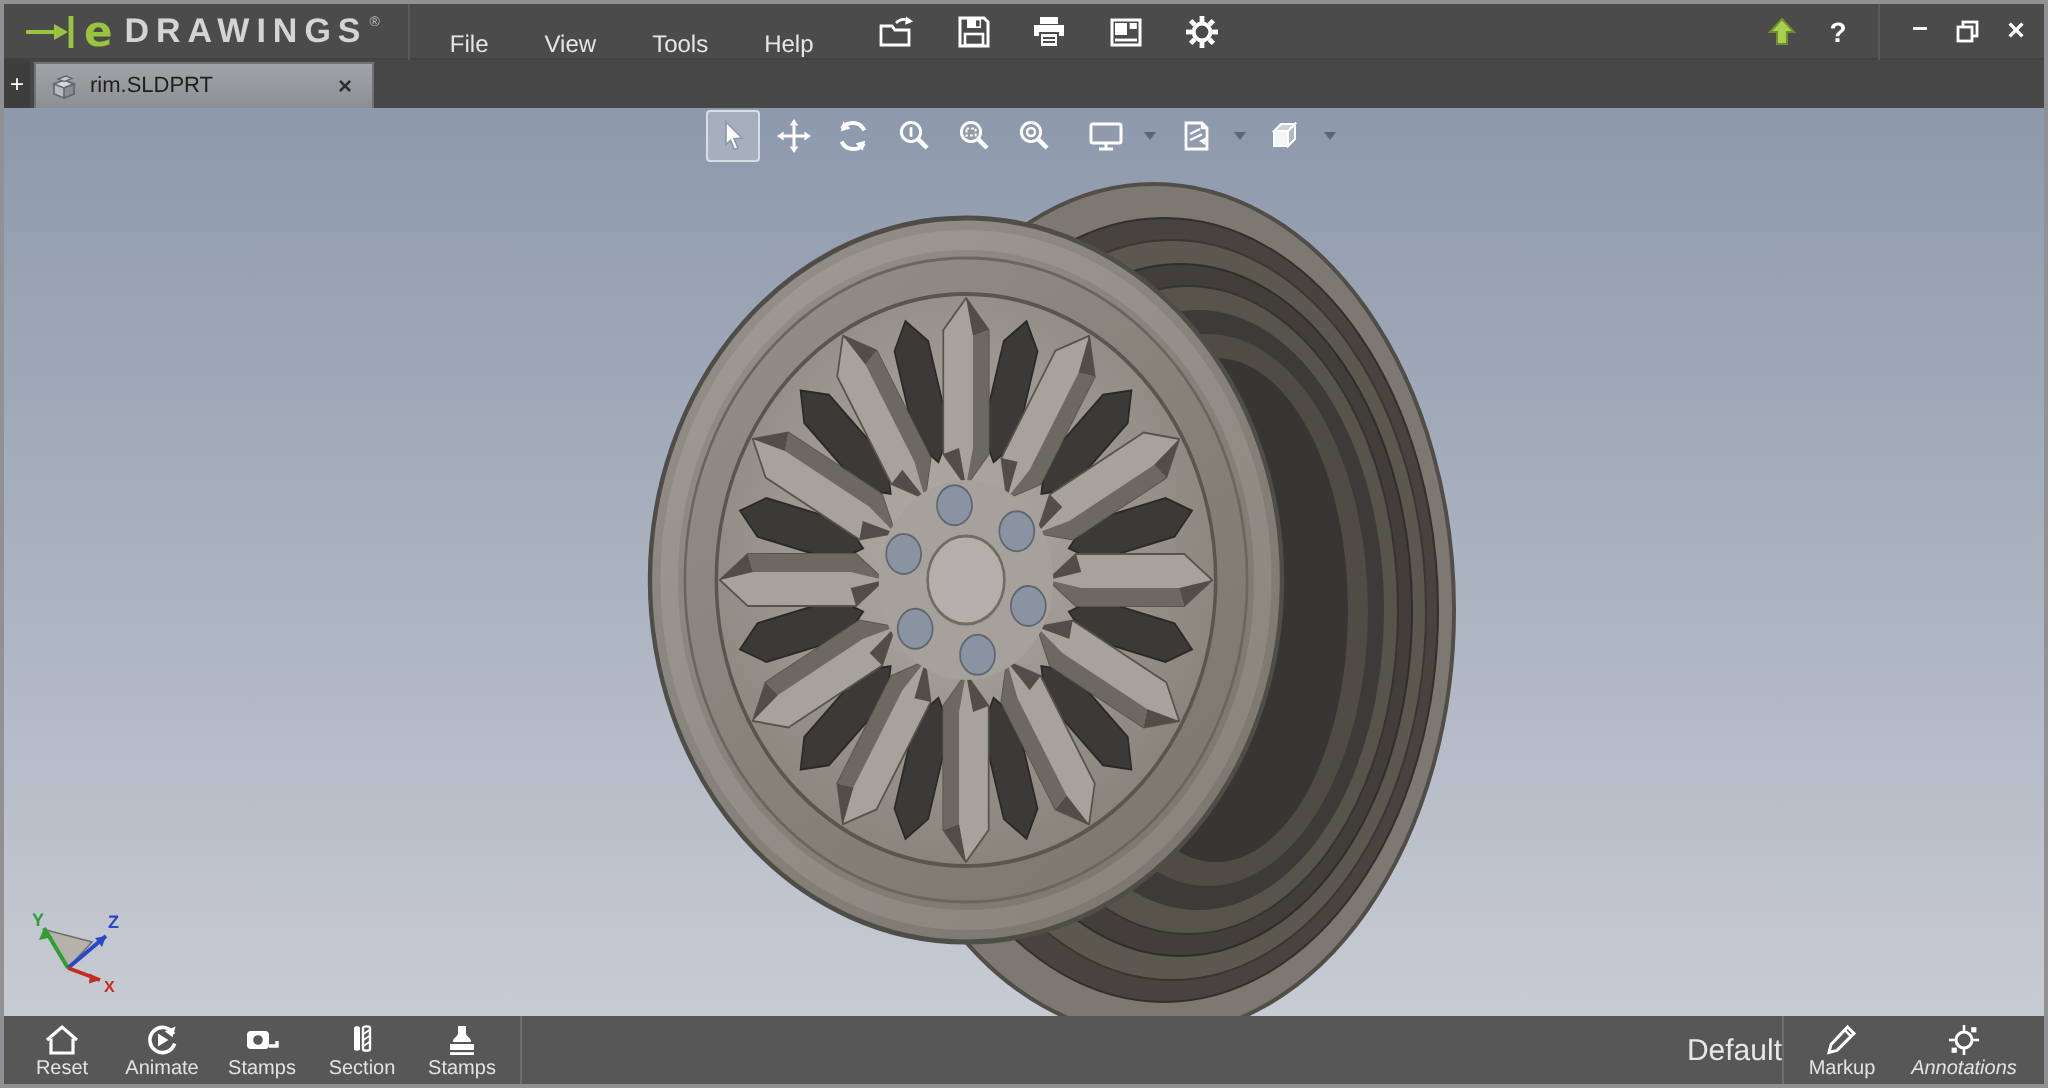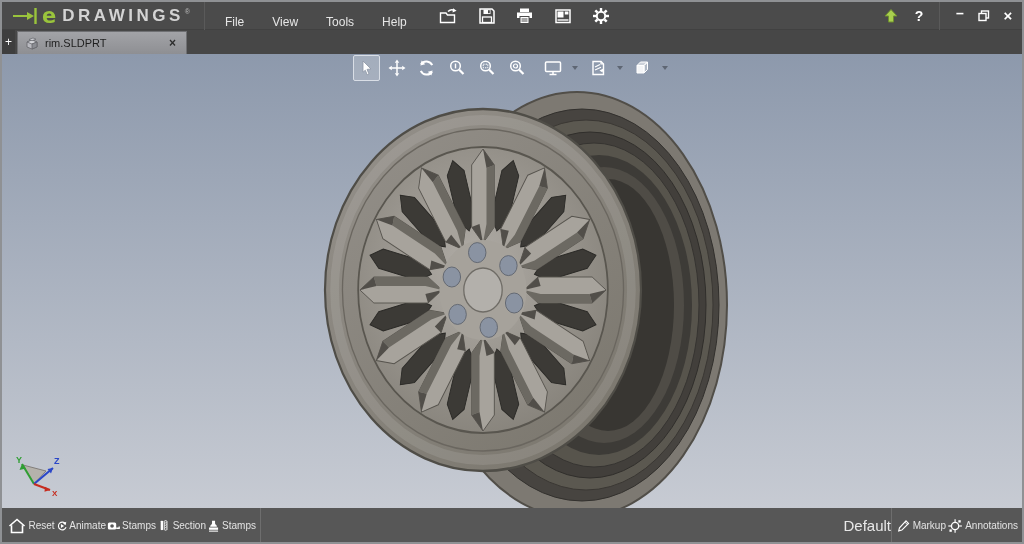--- a/index.html
+++ b/index.html
@@ -72,24 +72,24 @@
   .vt-gap { width:3px; }
 
   .triad { position:absolute; left:12px; bottom:12px; }
 
   
   .bottombar {
     flex:0 0 34px; height:34px; background:#575757;
     display:flex; align-items:stretch; color:#e3e3e3;
   }
   .bb-group { display:flex; align-items:stretch; padding:0 4px; }
-  .bb-btn { width:50px; display:flex; flex-direction:row; align-items:center; justify-content:center;
+  .bb-btn { width:50px; display:flex; flex-direction:column; align-items:center; justify-content:center;
             gap:1px; background:none; border:none; color:#e3e3e3; padding:2px 0 1px 0; }
   .bb-btn .lbl { font-size:10px; line-height:10px; white-space:nowrap; }
-  .bb-btn.wide { width:72px; }
+  .bb-btn.wide { width:72px;font-style:italic; }
   .bb-sep { width:1px; background:#6e6e6e; }
   .bb-center { flex:1; display:flex; align-items:center; justify-content:flex-end; font-size:15px; color:#e8e8e8; }
 
   svg { display:block; }
 </style>
 </head>
 <body>
 
 <div class="window">
 

